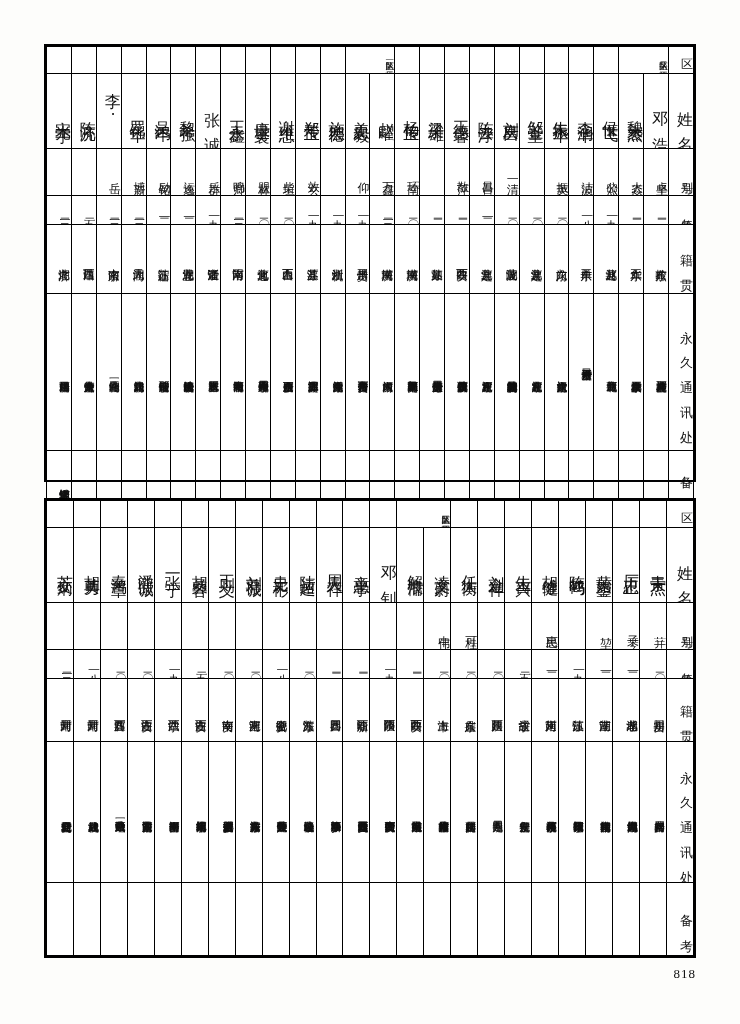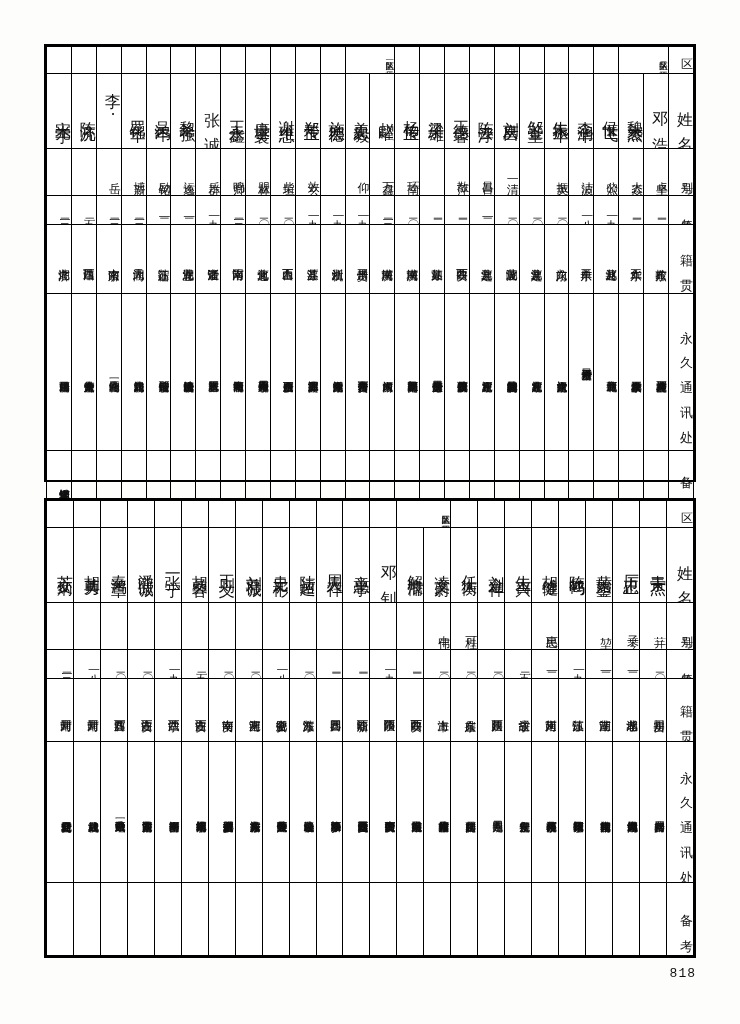--- a/index.html
+++ b/index.html
@@ -133,21 +133,21 @@
   .qufen-cell .v {
     font-size: 12px;
     letter-spacing: 4px;
     padding-top: 2px;
   }
   .pageno {
     position: absolute;
     right: 44px;
     top: 966px;
     font-size: 13px;
-    font-family: Liberation Mono, monospace;
+    font-family: Liberation Serif, serif;
     letter-spacing: 1px;
   }
 </style>
 </head>
 <body>
 
 <div class="page">
 
   <div class="tbl-wrap" id="table-top">
     <table class="roster">

